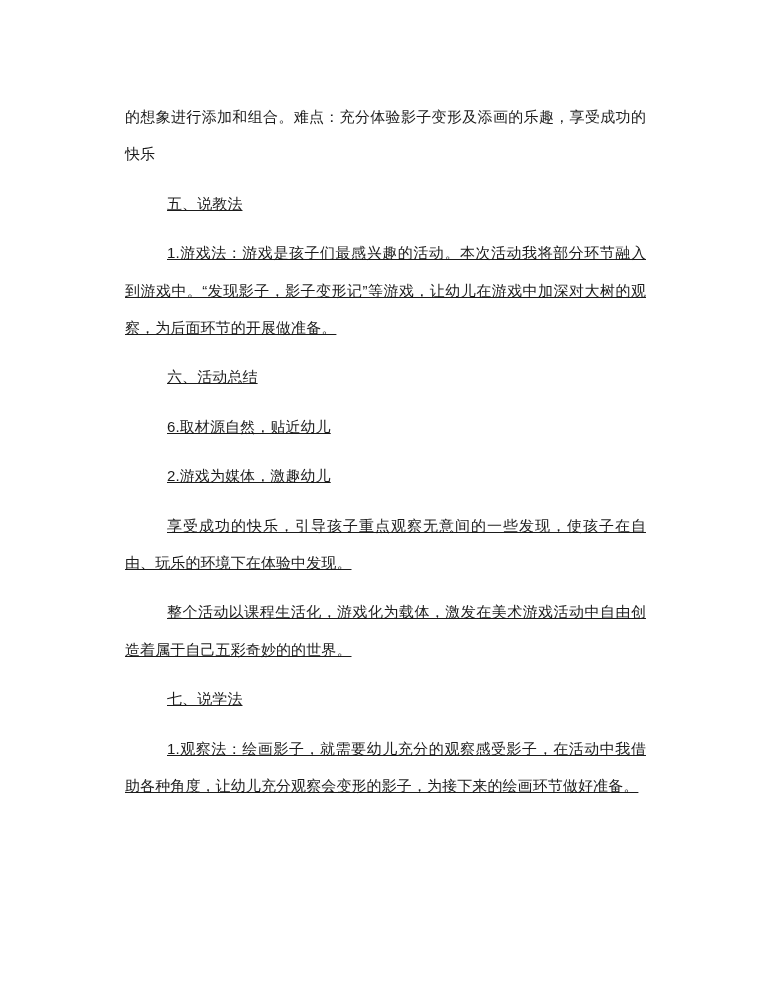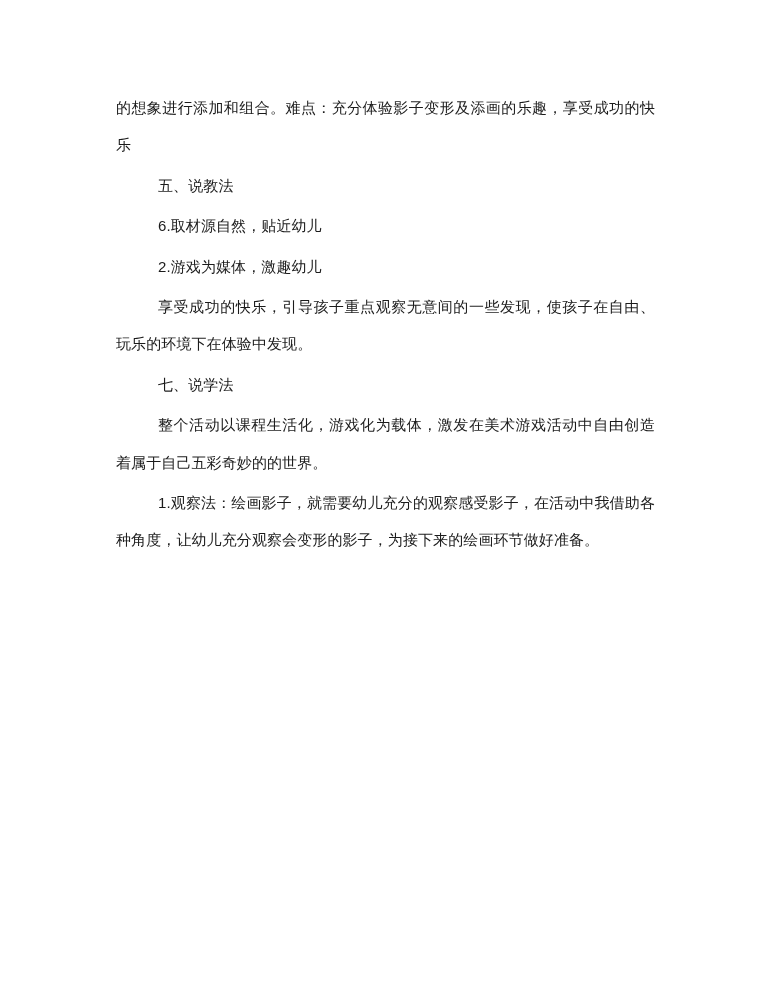--- a/index.html
+++ b/index.html
@@ -15,42 +15,45 @@
   .page {
     box-sizing: border-box;
     width: 770px;
     height: 1000px;
     padding: 86px 112px 0 113px;
     background: #ffffff;
     color: #1b1b1b;
     font-family: "Liberation Sans", sans-serif;
   }
   .doc-body p {
-    margin: 3px;
+    margin: 12px;
     padding: 0;
     font-size: 15px;
     line-height: 37.4px;
     text-align: justify;
     word-break: break-all;
     letter-spacing: 0.1px;
   }
   .doc-body p.indent {
     text-indent: 42px;
+    text-decoration: underline;
   }
   .doc-body p.continuation {
     text-indent: 0;
   }
 </style>
 </head>
 <body>
 
 <div class="page">
   <div class="doc-body">
       <p class="continuation">的想象进行添加和组合。难点：充分体验影子变形及添画的乐趣，享受成功的快乐</p>
       <p class="indent">五、说教法</p>
+      <p class="indent">1.游戏法：游戏是孩子们最感兴趣的活动。本次活动我将部分环节融入到游戏中。“发现影子，影子变形记”等游戏，让幼儿在游戏中加深对大树的观察，为后面环节的开展做准备。</p>
+      <p class="indent">六、活动总结</p>
       <p class="indent">6.取材源自然，贴近幼儿</p>
       <p class="indent">2.游戏为媒体，激趣幼儿</p>
       <p class="indent">享受成功的快乐，引导孩子重点观察无意间的一些发现，使孩子在自由、玩乐的环境下在体验中发现。</p>
+      <p class="indent">整个活动以课程生活化，游戏化为载体，激发在美术游戏活动中自由创造着属于自己五彩奇妙的的世界。</p>
       <p class="indent">七、说学法</p>
-      <p class="indent">整个活动以课程生活化，游戏化为载体，激发在美术游戏活动中自由创造着属于自己五彩奇妙的的世界。</p>
       <p class="indent">1.观察法：绘画影子，就需要幼儿充分的观察感受影子，在活动中我借助各种角度，让幼儿充分观察会变形的影子，为接下来的绘画环节做好准备。</p>
     </div>
 </div>
 
 </body></html>

